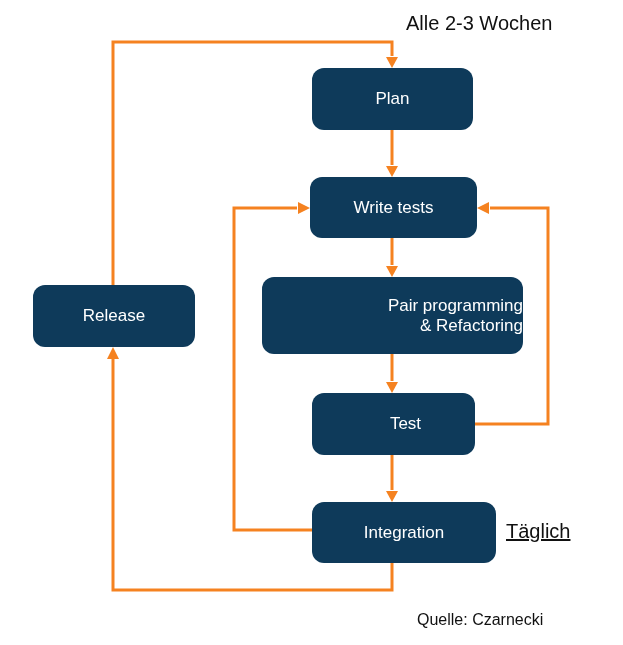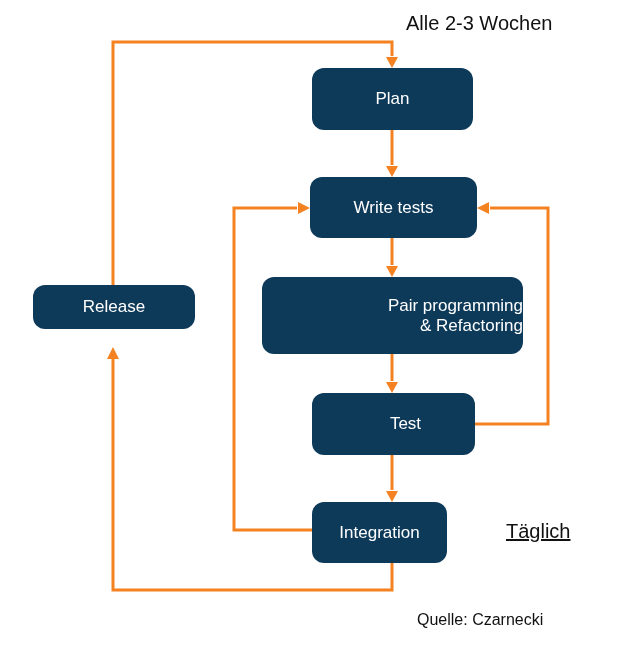--- a/index.html
+++ b/index.html
@@ -41,22 +41,22 @@
     align-items: center;
     justify-content: center;
     text-align: center;
     font-size: 17px;
     line-height: 1.12;
   }
   .node-plan        { left: 312px; top:  68px; width: 161px; height: 62px; }
   .node-write-tests { left: 310px; top: 177px; width: 167px; height: 61px; text-align: center; }
   .node-pair        { left: 262px; top: 277px; width: 261px; height: 77px; align-items: flex-end; }
   .node-test        { left: 312px; top: 393px; width: 163px; height: 62px; padding-left: 24px; }
-  .node-integration { left: 312px; top: 502px; width: 135px; height: 61px; }
-  .node-release     { left:  33px; top: 285px; width: 162px; height: 44px; }
+  .node-integration { left: 312px; top: 502px; width: 184px; height: 61px; }
+  .node-release     { left:  33px; top: 285px; width: 162px; height: 62px; }
   .float-label {
     position: absolute;
     color: var(--label-text);
     font-size: 20px;
     white-space: nowrap;
   }
   .label-cycle  { left: 406px; top:  12px; }
   .label-daily  { left: 506px; top: 520px; text-decoration: underline; }
   .label-source { left: 417px; top: 611px; font-size: 16px; }
 </style>

